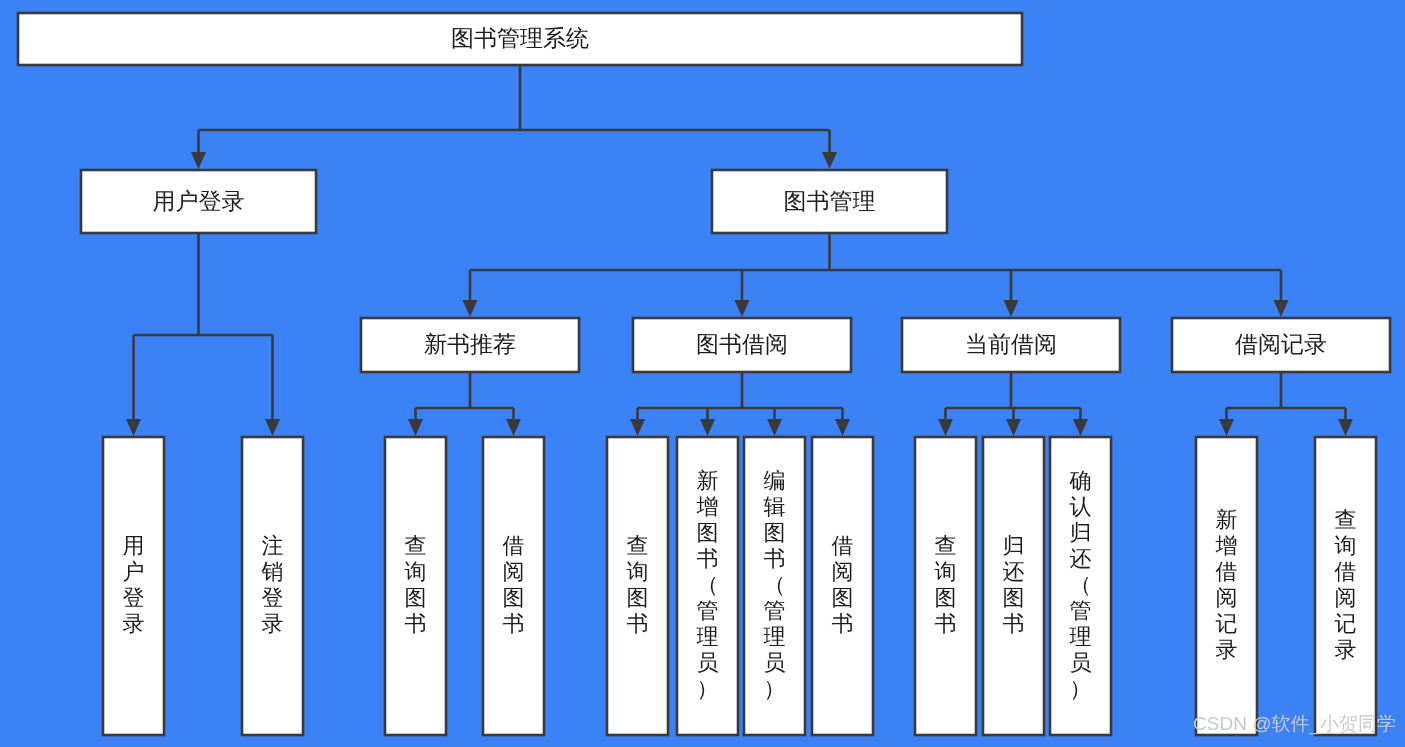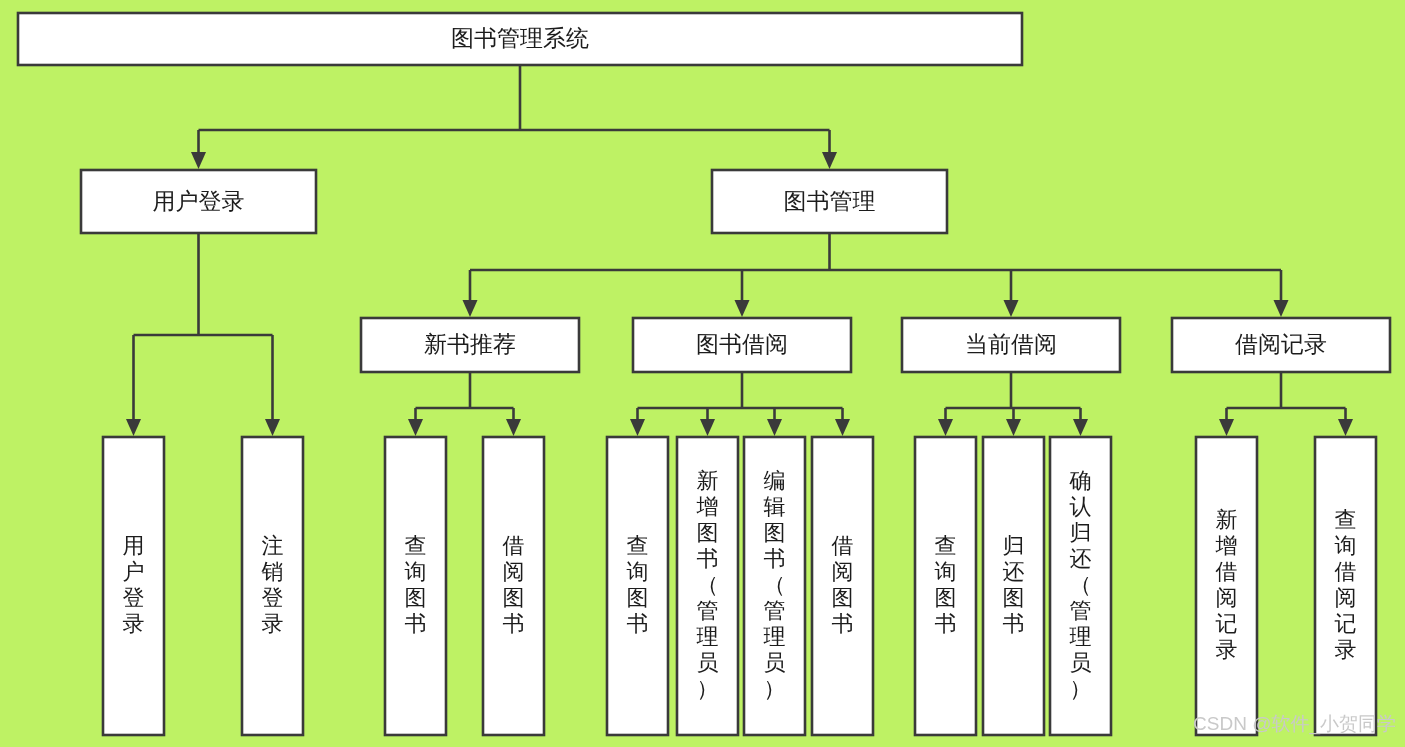--- a/index.html
+++ b/index.html
@@ -7,21 +7,21 @@
     padding: 0;
     background: #ffffff;
   }
   body {
     font-family: "Liberation Sans", "DejaVu Sans", sans-serif;
   }
   #diagram-root {
     position: relative;
     width: 1405px;
     height: 747px;
-    background: #bef264;
+    background: #3b82f6;
     overflow: hidden;
   }
   svg.diagram-canvas {
     position: absolute;
     left: 0;
     top: 0;
     width: 1405px;
     height: 747px;
     display: block;
   }

